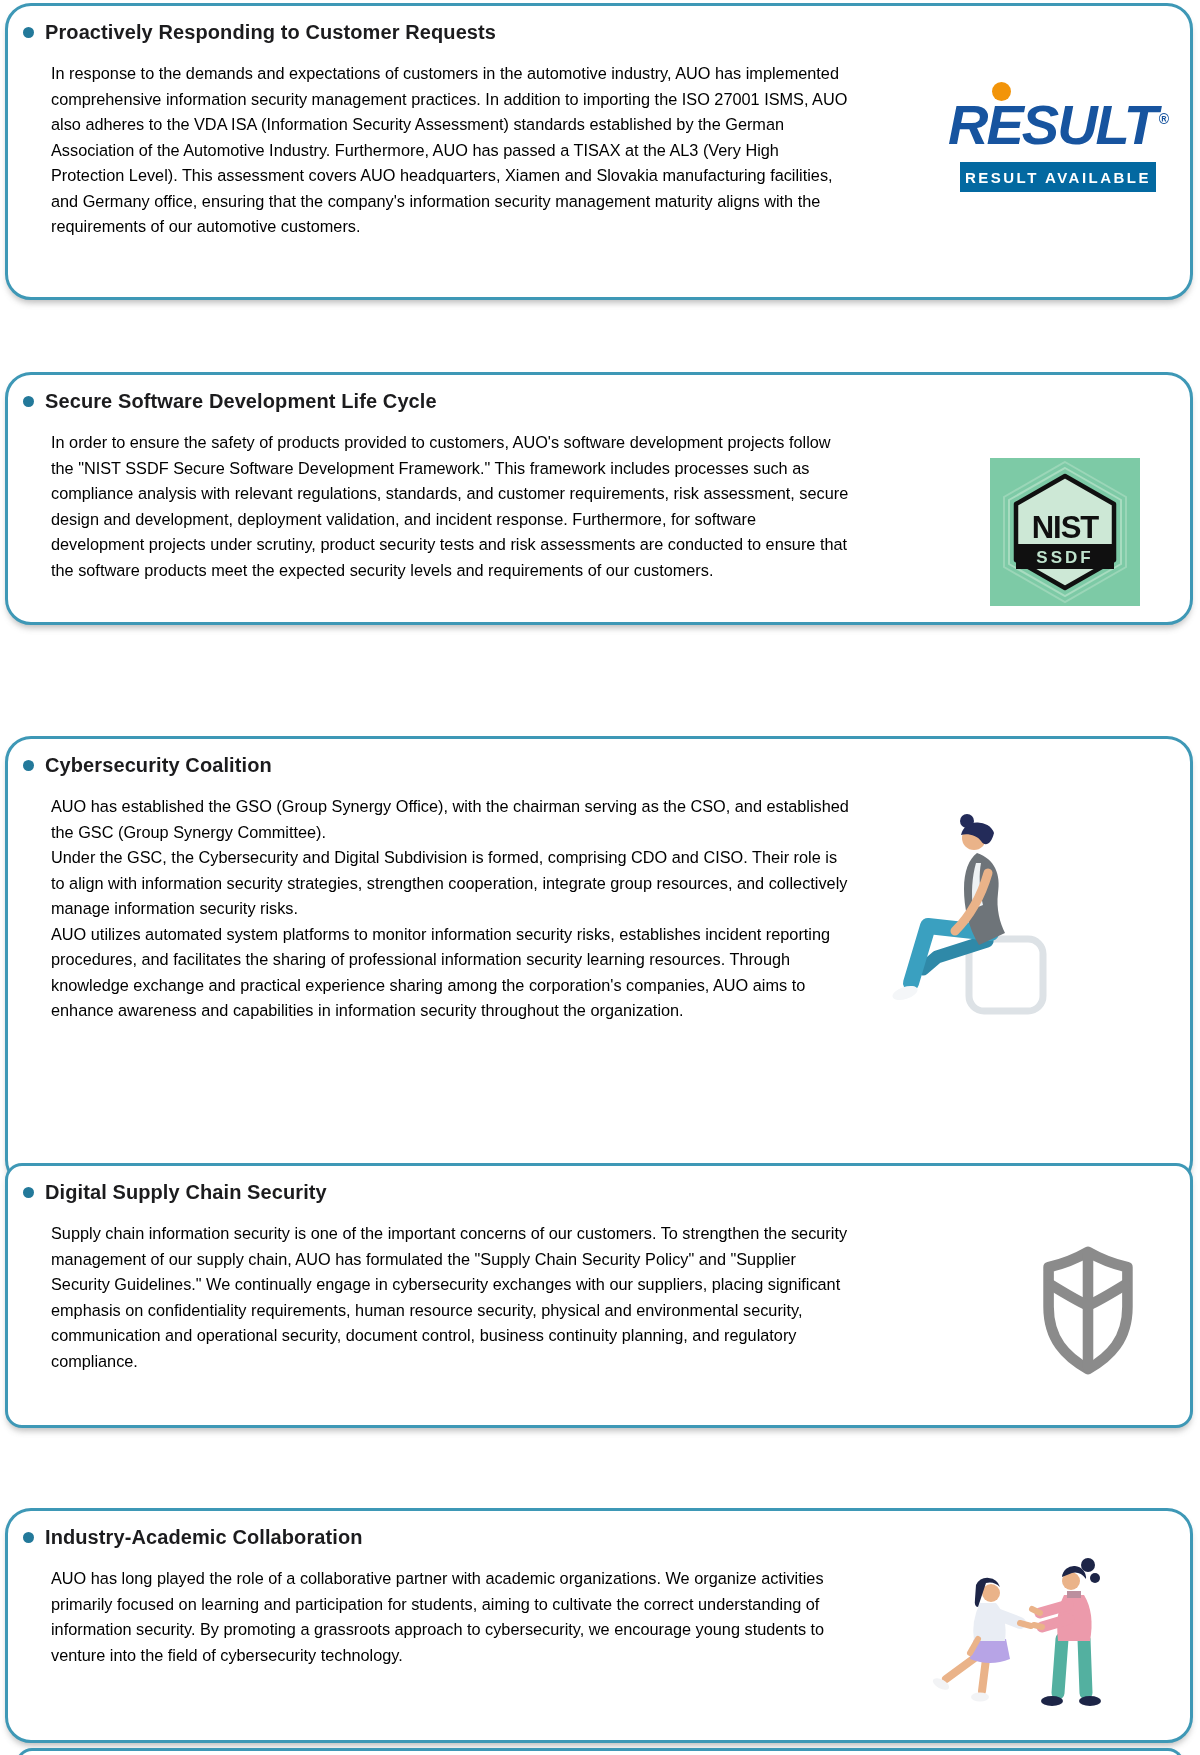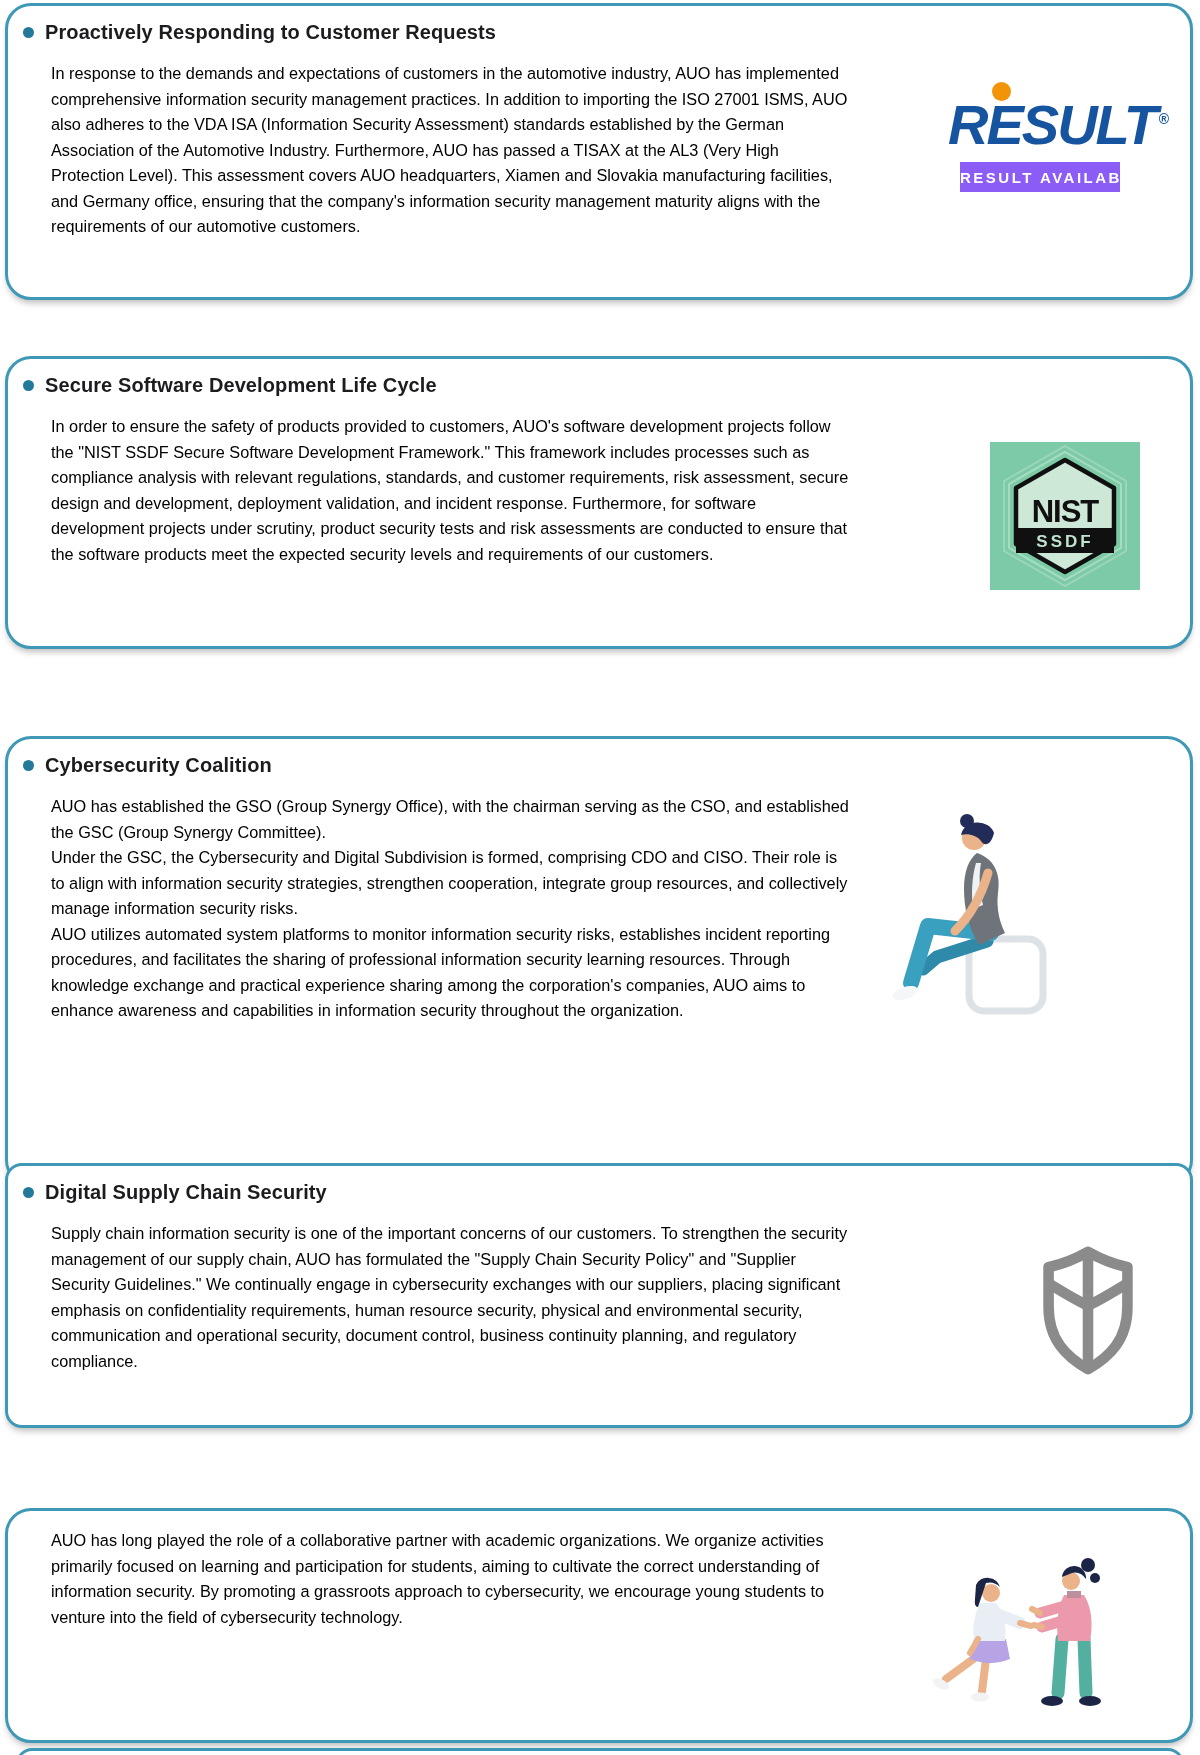--- a/index.html
+++ b/index.html
@@ -7,21 +7,21 @@
     width:1200px;height:1755px;position:relative;overflow:hidden;
     background:#ffffff;
     font-family:"Liberation Sans","DejaVu Sans",sans-serif;
   }
   .card{
     position:absolute;left:5px;width:1188px;box-sizing:border-box;
     background:#fff;border:3px solid #3e98b6;border-radius:26px;
     box-shadow:0 5px 6px -2px rgba(110,110,110,.45);
   }
   .card-1{top:3px;height:297px;}
-  .card-2{top:356px;height:293px;}
+  .card-2{top:372px;height:253px;}
   .card-3{top:736px;height:450px;}
   .card-4{top:1163px;height:265px;border-radius:17px;}
   .card-5{top:1508px;height:235px;}
   .card-next{
     position:absolute;left:16px;top:1748px;width:1168px;height:16px;
     box-sizing:border-box;background:#fff;
     border:3px solid #3e98b6;border-bottom:none;
     border-radius:26px 26px 0 0;
     box-shadow:0 3px 4px -1px rgba(110,110,110,.45);
   }
@@ -53,22 +53,22 @@
   }
   .tisax-dot{
     position:absolute;left:44px;top:-8px;width:19px;height:19px;
     border-radius:50%;background:#f29409;
   }
   .tisax-reg{
     font-style:normal;font-weight:700;font-size:14px;color:#17549f;
     vertical-align:super;letter-spacing:0;margin-left:3px;
   }
   .tisax-banner{
-    margin:8px 0 0 12px;width:160px;box-sizing:border-box;
-    background:#8b5cf6;color:#ffffff;text-align:center;
+    margin:8px 0 0 12px;width:196px;box-sizing:border-box;
+    background:#0369a1;color:#ffffff;text-align:center;
     font-weight:700;font-size:15px;letter-spacing:2.5px;
     padding:7px 0 6px 0;white-space:nowrap;
   }
 
   
   .nist{left:982px;top:83px;width:150px;height:148px;}
 
   
   .person{left:865px;top:72px;width:175px;height:210px;}
 
@@ -155,20 +155,24 @@
     <p>Supply chain information security is one of the important concerns of our customers. To strengthen the security management of our supply chain, AUO has formulated the "Supply Chain Security Policy" and "Supplier Security Guidelines." We continually engage in cybersecurity exchanges with our suppliers, placing significant emphasis on confidentiality requirements, human resource security, physical and environmental security, communication and operational security, document control, business continuity planning, and regulatory compliance.</p>
   </div>
   <svg class="visual shield" viewBox="0 0 104 136">
     <path d="M52,7 C38,15 24,20 11,23 L11,64 C11,98 29,116 52,129 C75,116 93,98 93,64 L93,23 C80,20 66,15 52,7 Z" fill="none" stroke="#8b8b8b" stroke-width="11" stroke-linejoin="round" stroke-linecap="round"></path>
     <path d="M52,9 L52,127" fill="none" stroke="#8b8b8b" stroke-width="11" stroke-linecap="round"></path>
     <path d="M13,41 C26,49 39,57 52,63 C65,57 78,49 91,41" fill="none" stroke="#8b8b8b" stroke-width="11" stroke-linecap="round"></path>
   </svg>
 </section>
 
 <section class="card card-5">
+  <div class="card-head">
+    <span class="bullet"></span>
+    <h2 class="card-title">Industry-Academic Collaboration</h2>
+  </div>
   <div class="card-body">
     <p>AUO has long played the role of a collaborative partner with academic organizations. We organize activities primarily focused on learning and participation for students, aiming to cultivate the correct understanding of information security. By promoting a grassroots approach to cybersecurity, we encourage young students to venture into the field of cybersecurity technology.</p>
   </div>
   <svg class="visual people" viewBox="0 0 185 175">
 
     <path d="M48,106 L18,128" stroke="#eab389" stroke-width="8" stroke-linecap="round" fill="none"></path>
     <ellipse cx="13" cy="133" rx="9" ry="4.5" transform="rotate(28 13 133)" fill="#f2f3f5"></ellipse>
     <path d="M58,108 L54,140" stroke="#eab389" stroke-width="8" stroke-linecap="round" fill="none"></path>
     <ellipse cx="52" cy="146" rx="9" ry="4.5" fill="#f2f3f5"></ellipse>
     <path d="M46,88 L78,88 L82,108 Q62,116 42,108 Z" fill="#b7a4e6"></path>

